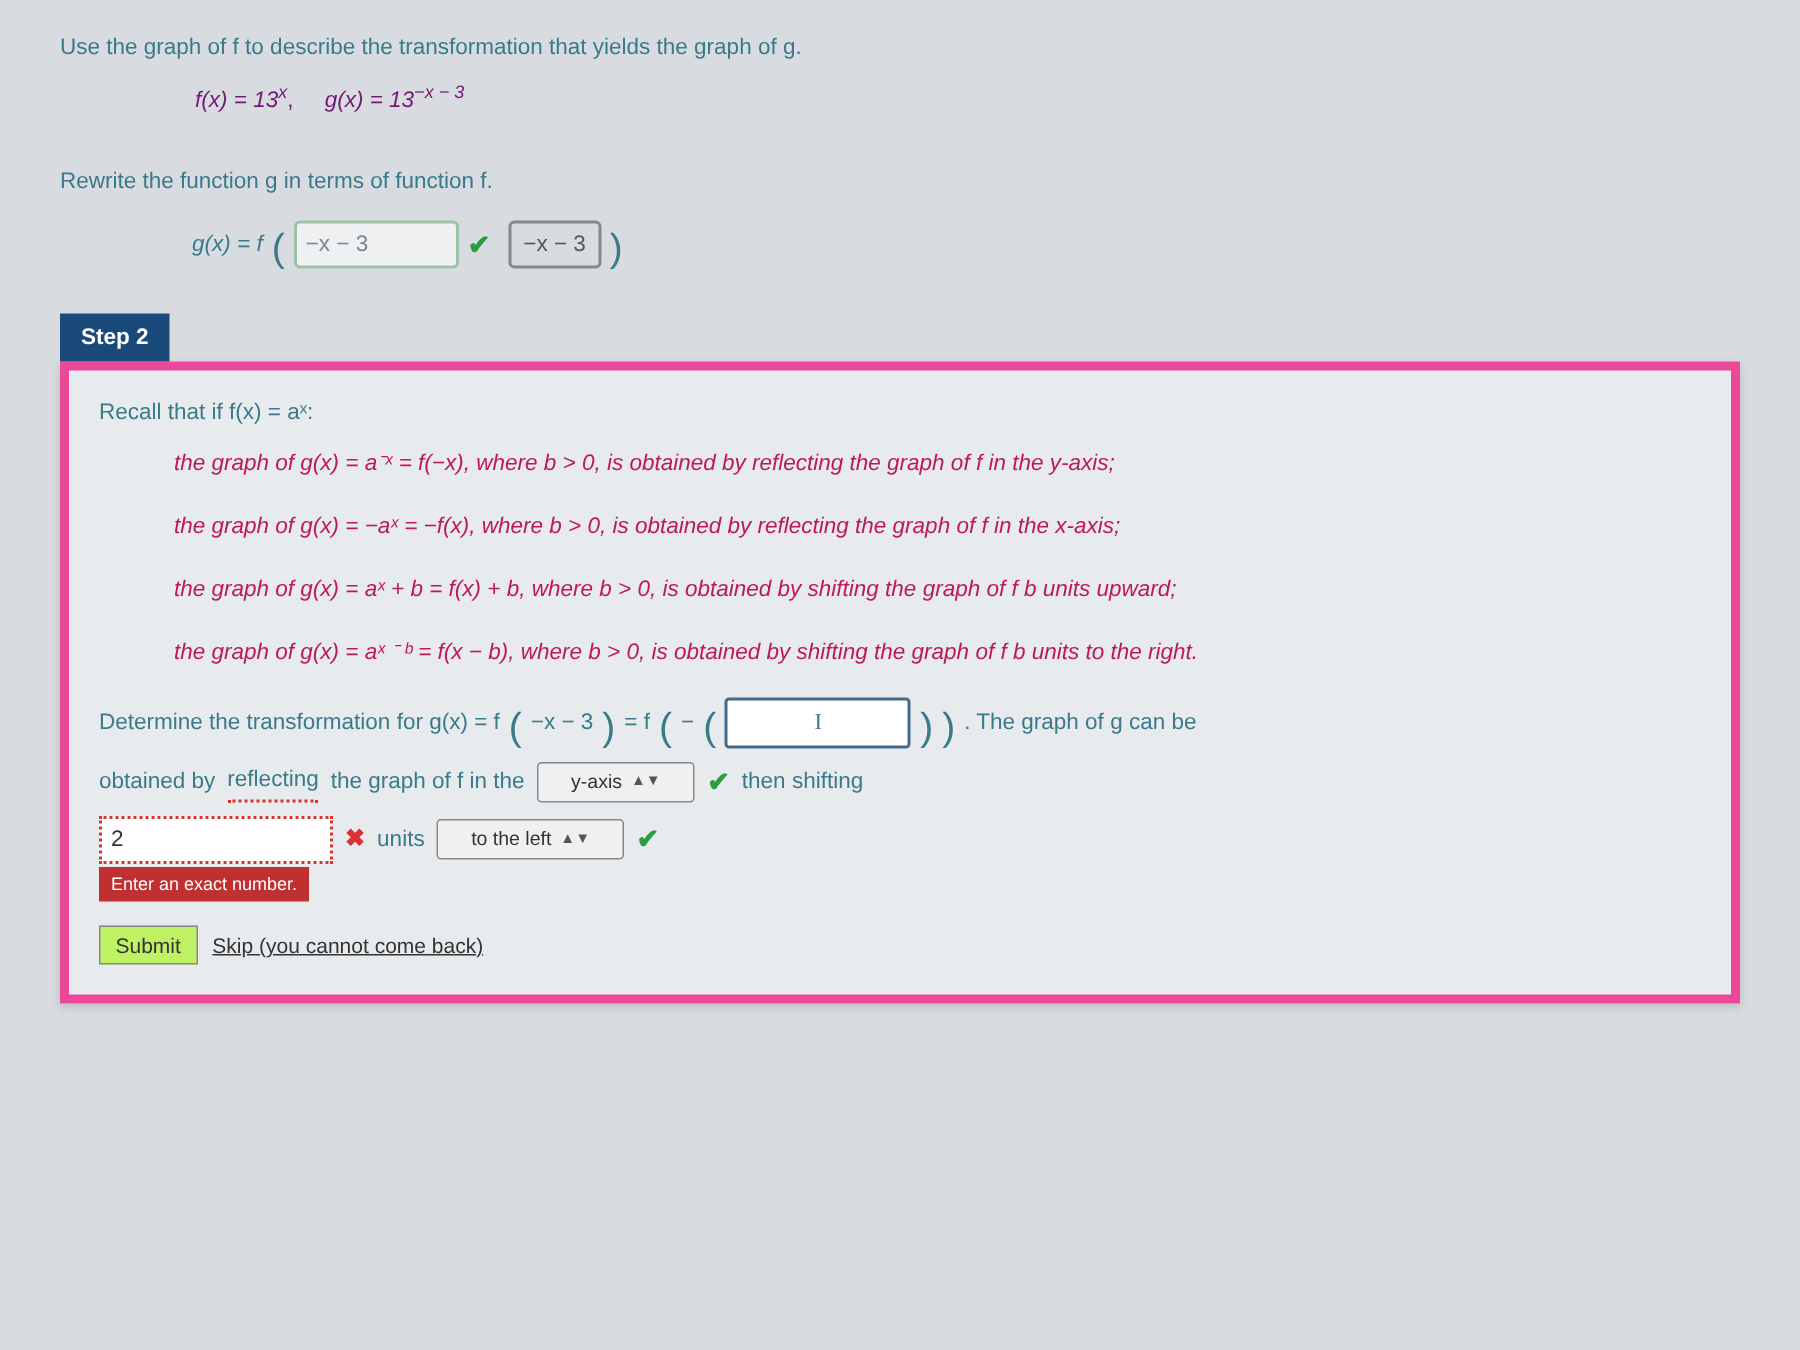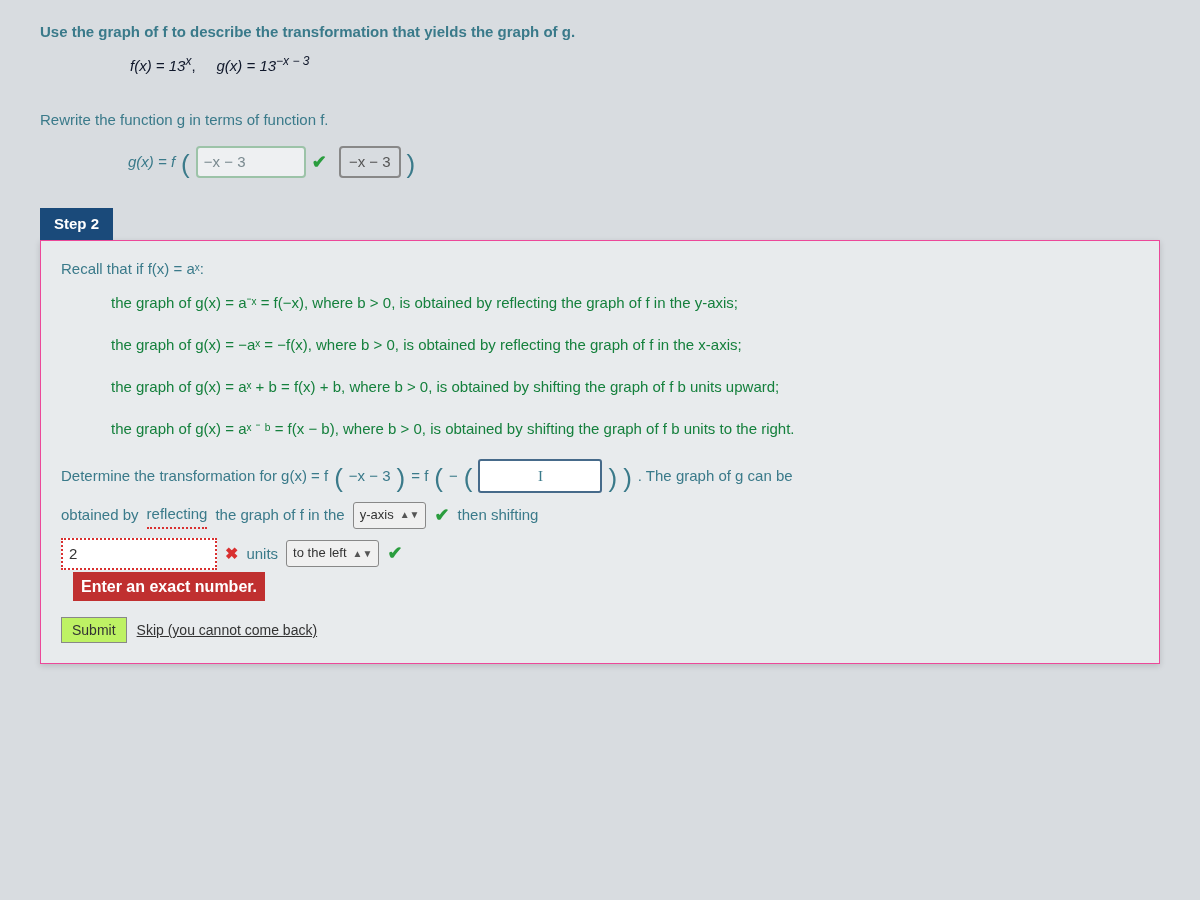--- a/index.html
+++ b/index.html
@@ -8,23 +8,23 @@
     font-family: Arial, sans-serif;
     background: #d8dce0;
     color: #333;
     font-size: 15px;
     line-height: 1.6;
   }
   .content {
     max-width: 1120px;
     margin: 0 auto;
   }
-  .prompt-text { color: #3a7a8a; font-weight: 700; }
+  .prompt-text { color: #3a7a8a; font-weight: 400; }
   .math-ital { font-style: italic; }
-  .func-line { margin: 8px 0 30px 90px; color: #0f172a; }
+  .func-line { margin: 8px 0 30px 90px; color: #701a75; }
   .func-line sup { font-size: 0.8em; }
   .step-label { color: #3a7a8a; font-weight: bold; margin: 20px 0 10px 0; }
   .step-desc { color: #3a7a8a; margin-bottom: 14px; }
   .equation-line { margin-left: 88px; color: #3a7a8a; display: flex; align-items: center; flex-wrap: wrap; gap: 6px; }
   .answer-box {
     display: inline-block;
     background: #eef0f2;
     border: 2px solid #9cc3a8;
     border-radius: 4px;
     padding: 2px 20px 2px 6px;
@@ -43,44 +43,44 @@
   .cross { color: #d93030; font-weight: bold; font-size: 16px; }
   .step2-tab {
     display: inline-block;
     background: #1a4a7a;
     color: #fff;
     padding: 4px 14px;
     font-weight: bold;
     margin-top: 30px;
   }
   .step2-box {
-    border: 1px solid #ec4899;
+    border: 6px solid #ec4899;
     background: #e8ebed;
     padding: 16px 20px 20px 20px;
     box-shadow: 0 2px 6px rgba(0,0,0,0.15);
   }
   .recall-line { color: #3a7a8a; margin-bottom: 10px; }
-  .rule-line { color: #15803d; margin: 6px 0 18px 50px; max-width: 950px; }
+  .rule-line { color: #be185d; margin: 6px 0 18px 50px; max-width: 950px; font-style: italic; }
   .det-line { color: #3a7a8a; margin-top: 10px; display: flex; align-items: center; flex-wrap: wrap; gap: 6px; }
   .paren-big { font-size: 26px; line-height: 1; position: relative; top: 2px; }
   .input-box {
     border: 2px solid #466a8a;
     border-radius: 3px;
     background: #fff;
     padding: 3px 10px;
     min-width: 100px;
     text-align: center;
     display: inline-block;
     font-family: serif;
   }
   .select-box {
     border: 1px solid #888;
     border-radius: 3px;
     background: #f0f0f0;
-    padding: 2px 6px;
+    padding: 2px 22px;
     display: inline-flex;
     align-items: center;
     gap: 6px;
     font-size: 13px;
     color: #333;
   }
   .spinner { font-size: 10px; color: #555; }
   .obtained-row { color: #3a7a8a; margin-top: 8px; display: flex; align-items: center; flex-wrap: wrap; gap: 8px; }
   .dotted-under { border-bottom: 2px dotted #d93030; padding-bottom: 1px; }
   .numeric-input {
@@ -88,25 +88,24 @@
     background: #fff;
     padding: 2px 6px;
     width: 140px;
     display: inline-block;
     color: #333;
   }
   .error-msg {
     background: #c03030;
     color: #fff;
     padding: 2px 8px;
-    font-size: 16px;
+    font-size: 12px;
     display: inline-block;
     margin-top: 2px;
-    margin-left: 12px;
-    font-weight: bold;
+    margin-left: 0;
   }
   .bottom-row { margin-top: 16px; display: flex; align-items: center; gap: 10px; }
   .submit-btn {
     border: 1px solid #888;
     background: #bef264;
     padding: 4px 10px;
     color: #333;
     font-size: 14px;
     cursor: pointer;
   }

